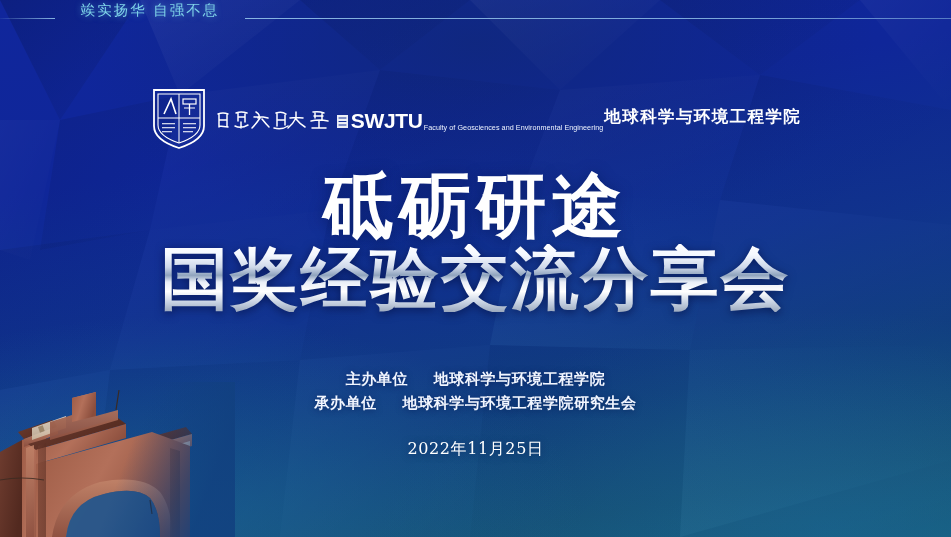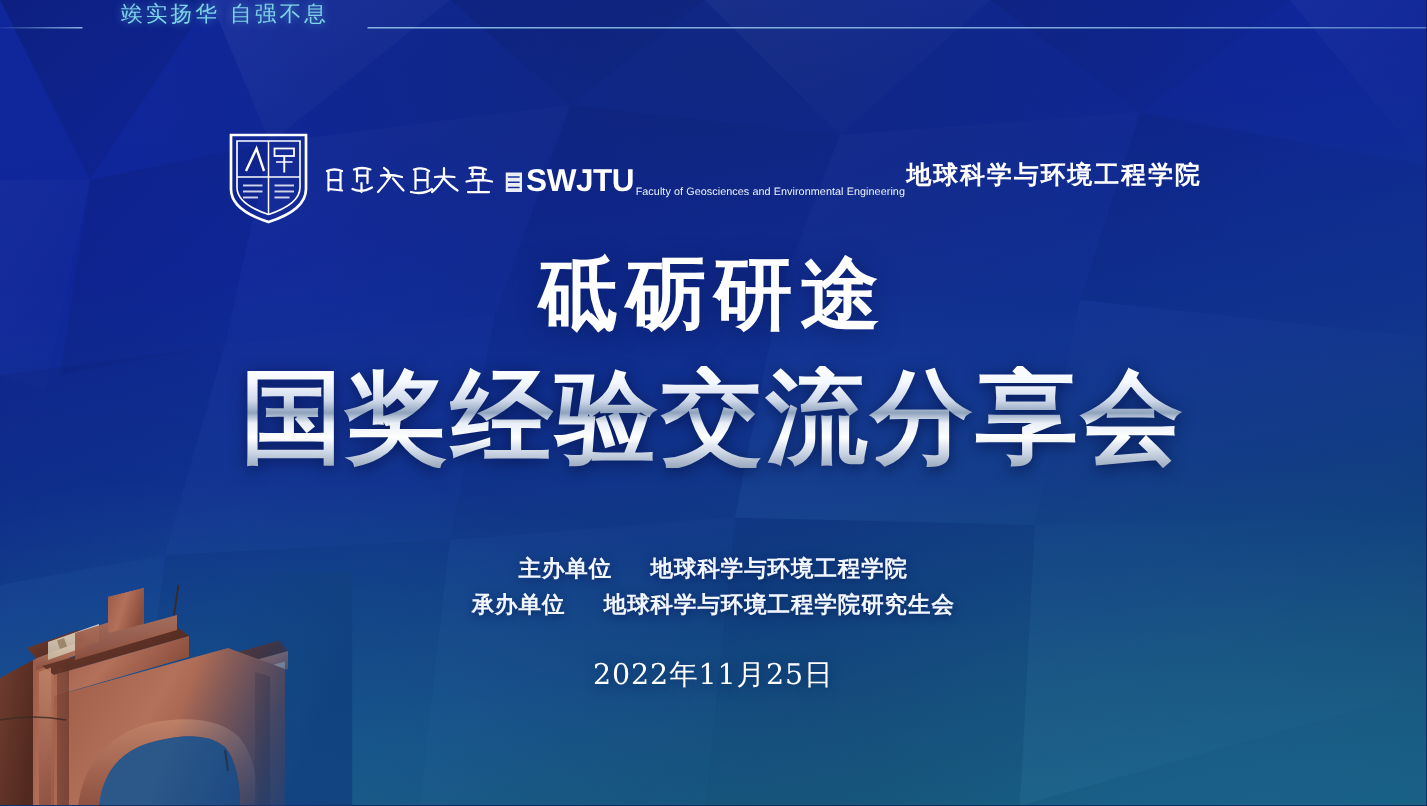--- a/index.html
+++ b/index.html
@@ -74,21 +74,21 @@
     font-weight:bold; font-size:16.5px; line-height:19px;
     letter-spacing:1.4px; color:#ffffff; white-space:nowrap;
   }
 
   
   .title1{
     position:absolute; top:170px; left:0; right:0;
     text-align:center;
     font-family:"DejaVu Serif", serif;
     font-weight:bold;
-    font-size:53px; line-height:1; letter-spacing:5px;
+    font-size:71px; line-height:1; letter-spacing:5px;
     color:#ffffff;
     text-shadow:0 2px 14px rgba(5,20,80,0.55);
     white-space:nowrap;
   }
   .title2{
     position:absolute; top:244px; left:0; right:0;
     text-align:center;
     font-family:"DejaVu Serif", serif;
     font-weight:bold;
     font-size:68px; line-height:1; letter-spacing:2px;
@@ -114,21 +114,21 @@
   }
   .org.l1{ top:368px; }
   .org.l2{ top:392px; }
   .org .gap{ display:inline-block; width:14px; }
 
   
   .date{
     position:absolute; top:441px; left:0; right:0;
     text-align:center;
     font-family:"DejaVu Serif", serif;
-    font-size:19px; line-height:1; letter-spacing:0.6px;
+    font-size:16px; line-height:1; letter-spacing:0.6px;
     color:#ffffff;
     text-shadow:0 1px 7px rgba(5,20,80,0.55);
     white-space:nowrap;
   }
 </style>
 </head>
 <body>
 
 <div class="slide">
 

